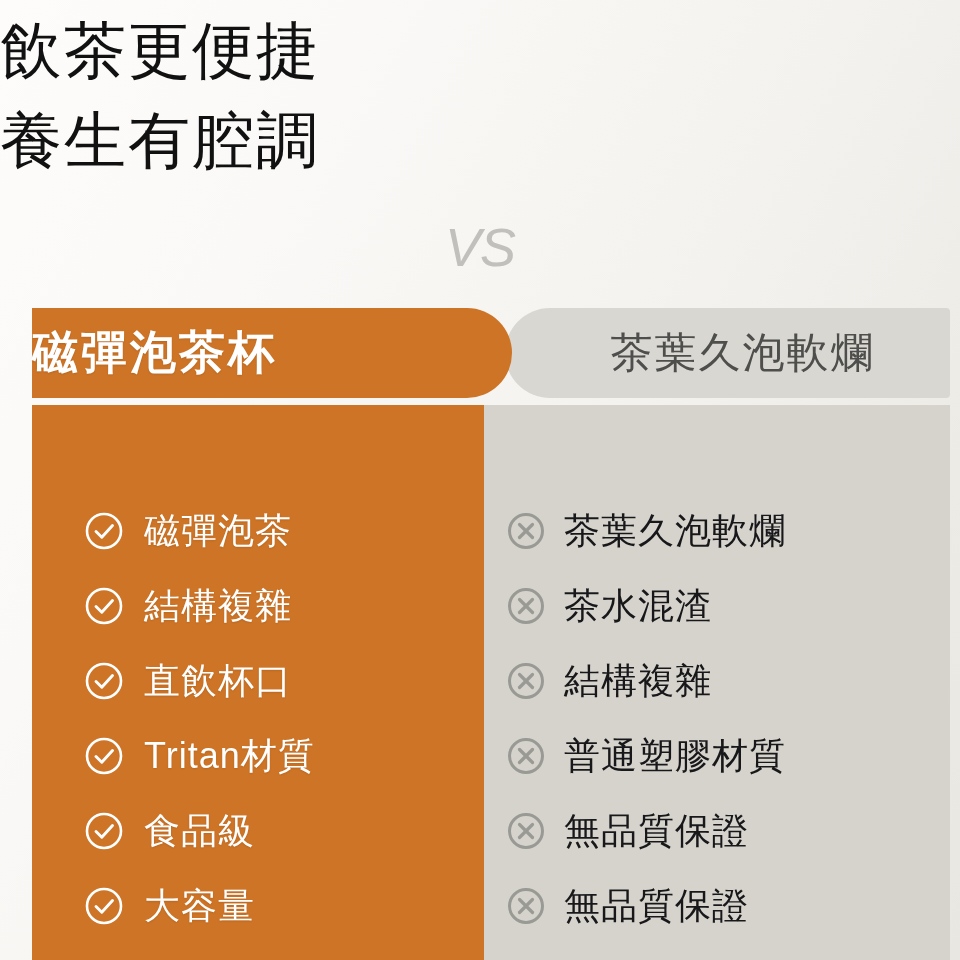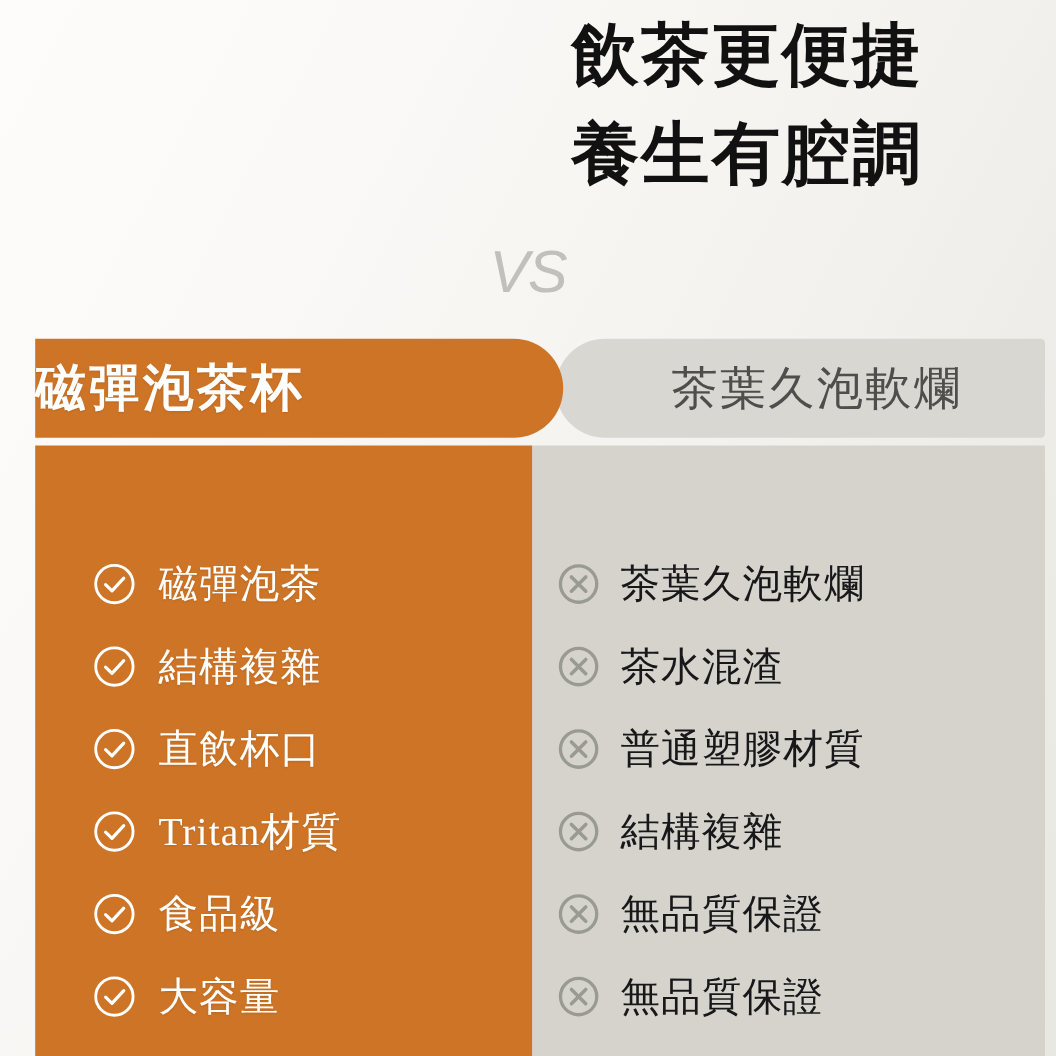--- a/index.html
+++ b/index.html
@@ -23,23 +23,23 @@
     background: linear-gradient(118deg, #fdfcfb 0%, #faf9f7 26%, #f4f2ee 58%, #edebe6 82%, #e9e7e2 100%);
     overflow: hidden;
   }
 
   
   .headline {
     position: absolute;
     top: 18px;
     left: 0;
     width: 839px;
-    text-align: right;
+    text-align: left;
     color: #111111;
-    font-weight: bold;
+    font-weight: normal;
     font-size: 62px;
     line-height: 66px;
     letter-spacing: 2px;
     user-select: none;
   }
   .headline-line {
     display: block;
     white-space: nowrap;
   }
   .headline-line + .headline-line {
@@ -158,21 +158,20 @@
 
   .feature-label {
     font-size: 36px;
     line-height: 40px;
     letter-spacing: 1px;
   }
   .panel-pro .icon { margin-right: 20px; }
   .panel-pro .feature-label {
     color: #ffffff;
     text-shadow: 0 1px 2px rgba(0,0,0,.10);
-    font-family: Liberation Serif, serif;
   }
   .panel-con .icon { margin-right: 18px; }
   .panel-con .feature-label {
     color: #18181a;
   }
 </style>
 </head>
 <body>
 
 <div id="poster">
@@ -277,31 +276,31 @@
           <span class="feature-label">茶水混渣</span>
         </li>
         <li class="feature-item">
           <span class="icon">
             <svg viewBox="0 0 40 40" aria-hidden="true">
               <circle cx="20" cy="20" r="16.5" fill="none" stroke="#9a9a95" stroke-width="3"></circle>
               <line x1="13.5" y1="13.5" x2="26.5" y2="26.5" stroke="#9a9a95" stroke-width="3.2" stroke-linecap="round"></line>
               <line x1="26.5" y1="13.5" x2="13.5" y2="26.5" stroke="#9a9a95" stroke-width="3.2" stroke-linecap="round"></line>
             </svg>
           </span>
+          <span class="feature-label">結構複雜</span>
+        </li>
+        <li class="feature-item">
+          <span class="icon">
+            <svg viewBox="0 0 40 40" aria-hidden="true">
+              <circle cx="20" cy="20" r="16.5" fill="none" stroke="#9a9a95" stroke-width="3"></circle>
+              <line x1="13.5" y1="13.5" x2="26.5" y2="26.5" stroke="#9a9a95" stroke-width="3.2" stroke-linecap="round"></line>
+              <line x1="26.5" y1="13.5" x2="13.5" y2="26.5" stroke="#9a9a95" stroke-width="3.2" stroke-linecap="round"></line>
+            </svg>
+          </span>
           <span class="feature-label">普通塑膠材質</span>
-        </li>
-        <li class="feature-item">
-          <span class="icon">
-            <svg viewBox="0 0 40 40" aria-hidden="true">
-              <circle cx="20" cy="20" r="16.5" fill="none" stroke="#9a9a95" stroke-width="3"></circle>
-              <line x1="13.5" y1="13.5" x2="26.5" y2="26.5" stroke="#9a9a95" stroke-width="3.2" stroke-linecap="round"></line>
-              <line x1="26.5" y1="13.5" x2="13.5" y2="26.5" stroke="#9a9a95" stroke-width="3.2" stroke-linecap="round"></line>
-            </svg>
-          </span>
-          <span class="feature-label">結構複雜</span>
         </li>
         <li class="feature-item">
           <span class="icon">
             <svg viewBox="0 0 40 40" aria-hidden="true">
               <circle cx="20" cy="20" r="16.5" fill="none" stroke="#9a9a95" stroke-width="3"></circle>
               <line x1="13.5" y1="13.5" x2="26.5" y2="26.5" stroke="#9a9a95" stroke-width="3.2" stroke-linecap="round"></line>
               <line x1="26.5" y1="13.5" x2="13.5" y2="26.5" stroke="#9a9a95" stroke-width="3.2" stroke-linecap="round"></line>
             </svg>
           </span>
           <span class="feature-label">無品質保證</span>

